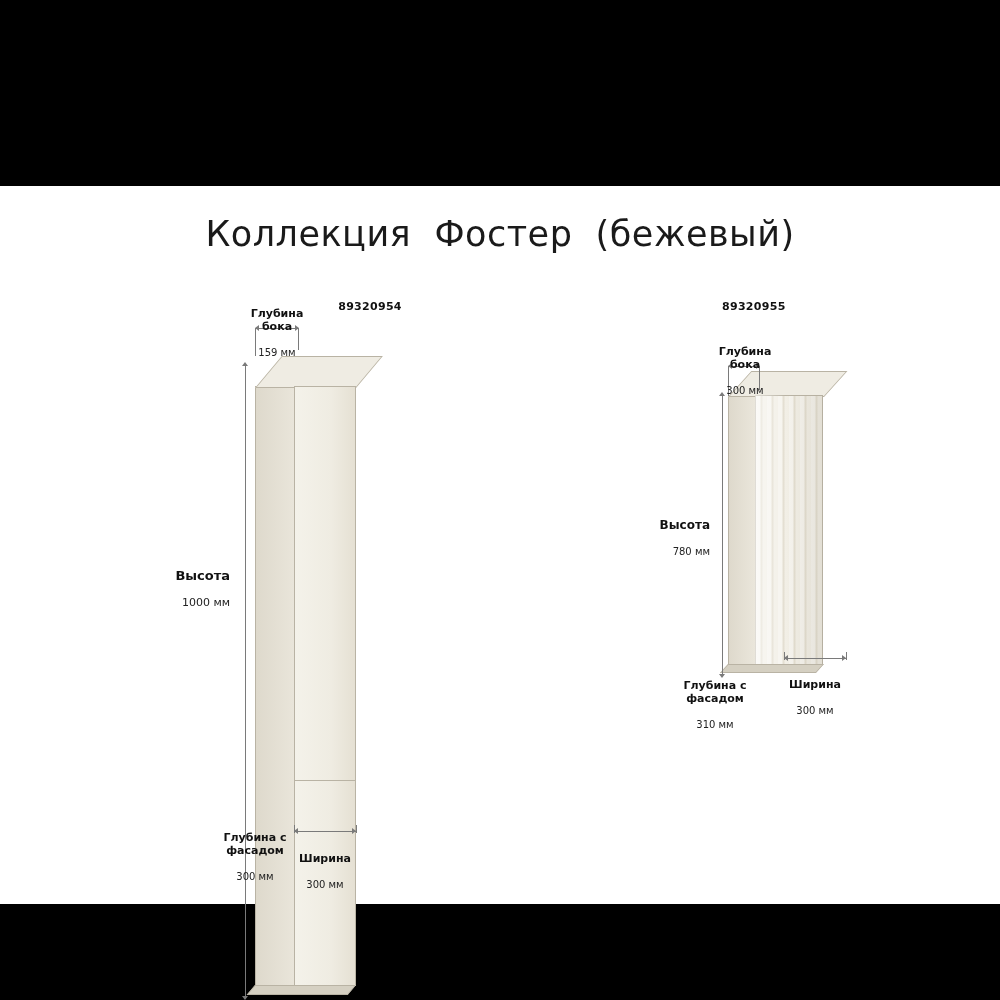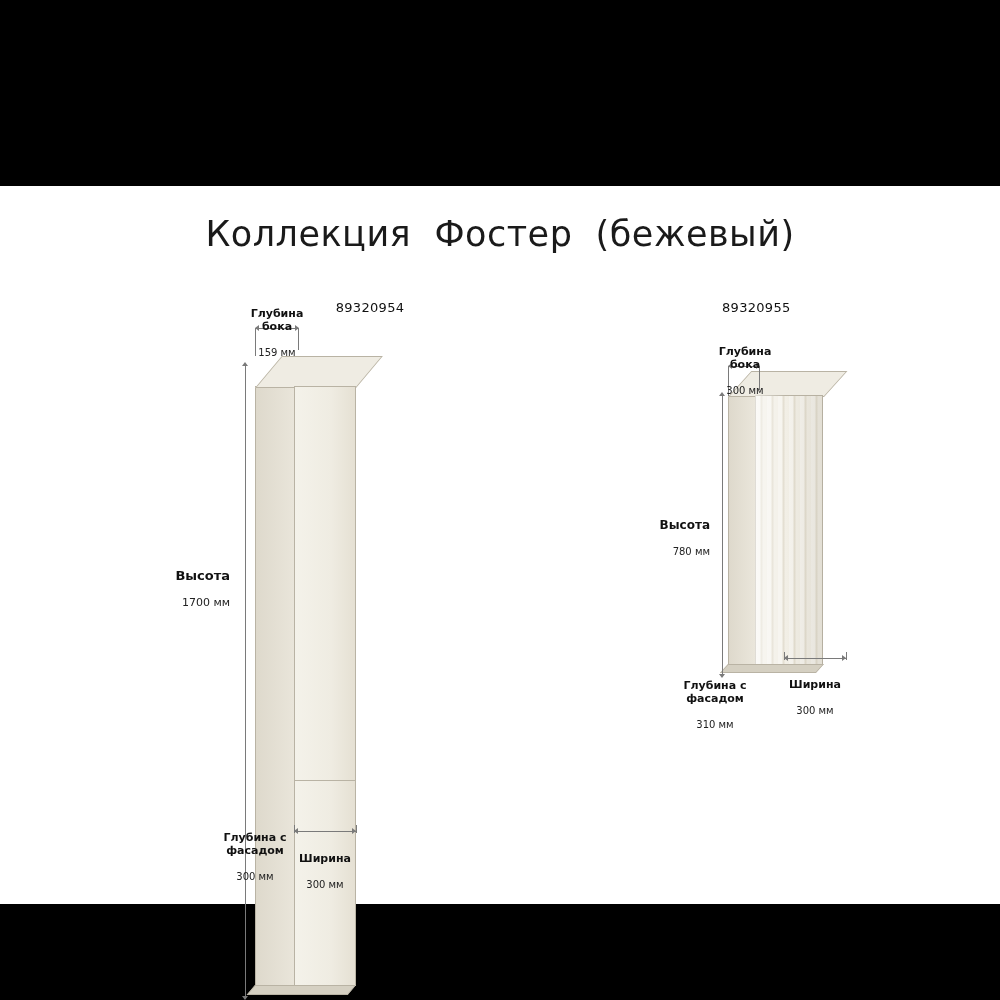--- a/index.html
+++ b/index.html
@@ -30,22 +30,22 @@
     width: 1000px;
     text-align: center;
     font-size: 35px;
     font-weight: 400;
     color: #1a1a1a;
     letter-spacing: 0.5px;
     white-space: pre;
   }
   .sku {
     position: absolute;
-    font-size: 13px;
-    font-weight: normal;
+    font-size: 11px;
+    font-weight: bold;
     color: #111111;
     letter-spacing: 0.3px;
   }
   .sku-left { left: 280px; top: 114px; width: 180px; text-align: center; }
   .sku-right { left: 722px; top: 114px; width: 180px; text-align: left; }
 
   
   .lbl {
     position: absolute;
     font-size: 11px;
@@ -195,21 +195,21 @@
     <span>Глубина
 бока</span><br>
     <span class="val">159 мм</span>
   </div>
 
   <div class="dimline v-line" style="left:245px; top:180px; height:630px;"></div>
   <div class="arrow arr-up" style="left:242px; top:176px;"></div>
   <div class="arrow arr-down" style="left:242px; top:810px;"></div>
   <div class="lbl" style="left:130px; top:370px; width:100px; text-align:right;">
     <span style="font-size:13px;">Высота</span><br>
-    <span class="val" style="font-size:11px;">1700 мм</span>
+    <span class="val" style="font-size:11px;">1000 мм</span>
   </div>
 
   <div class="dimline h-line" style="left:255px; top:778px; width:0px;"></div>
   <div class="lbl" style="left:190px; top:632px; width:130px;">
     <span>Глубина с
 фасадом</span><br>
     <span class="val">300 мм</span>
   </div>
 
   <div class="dimline h-line" style="left:294px; top:645px; width:62px;"></div>

